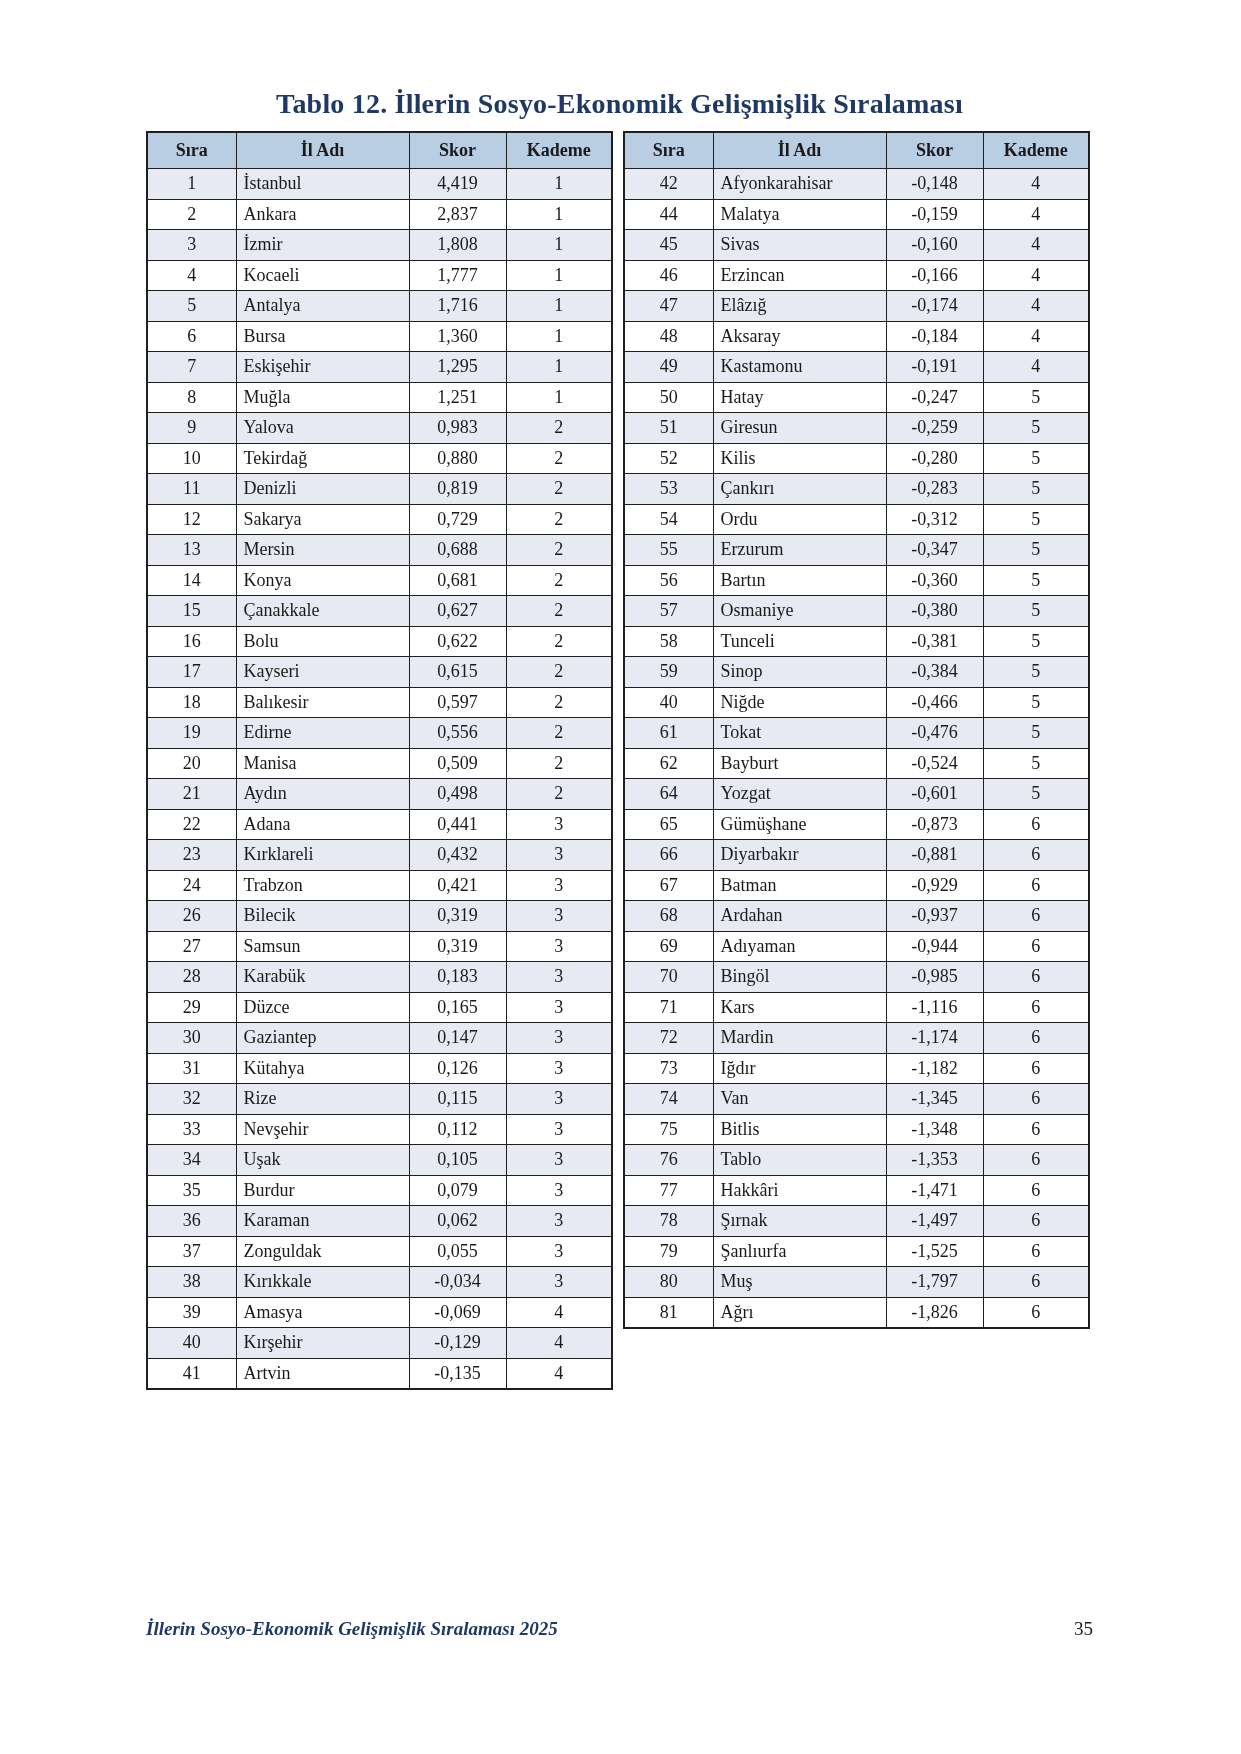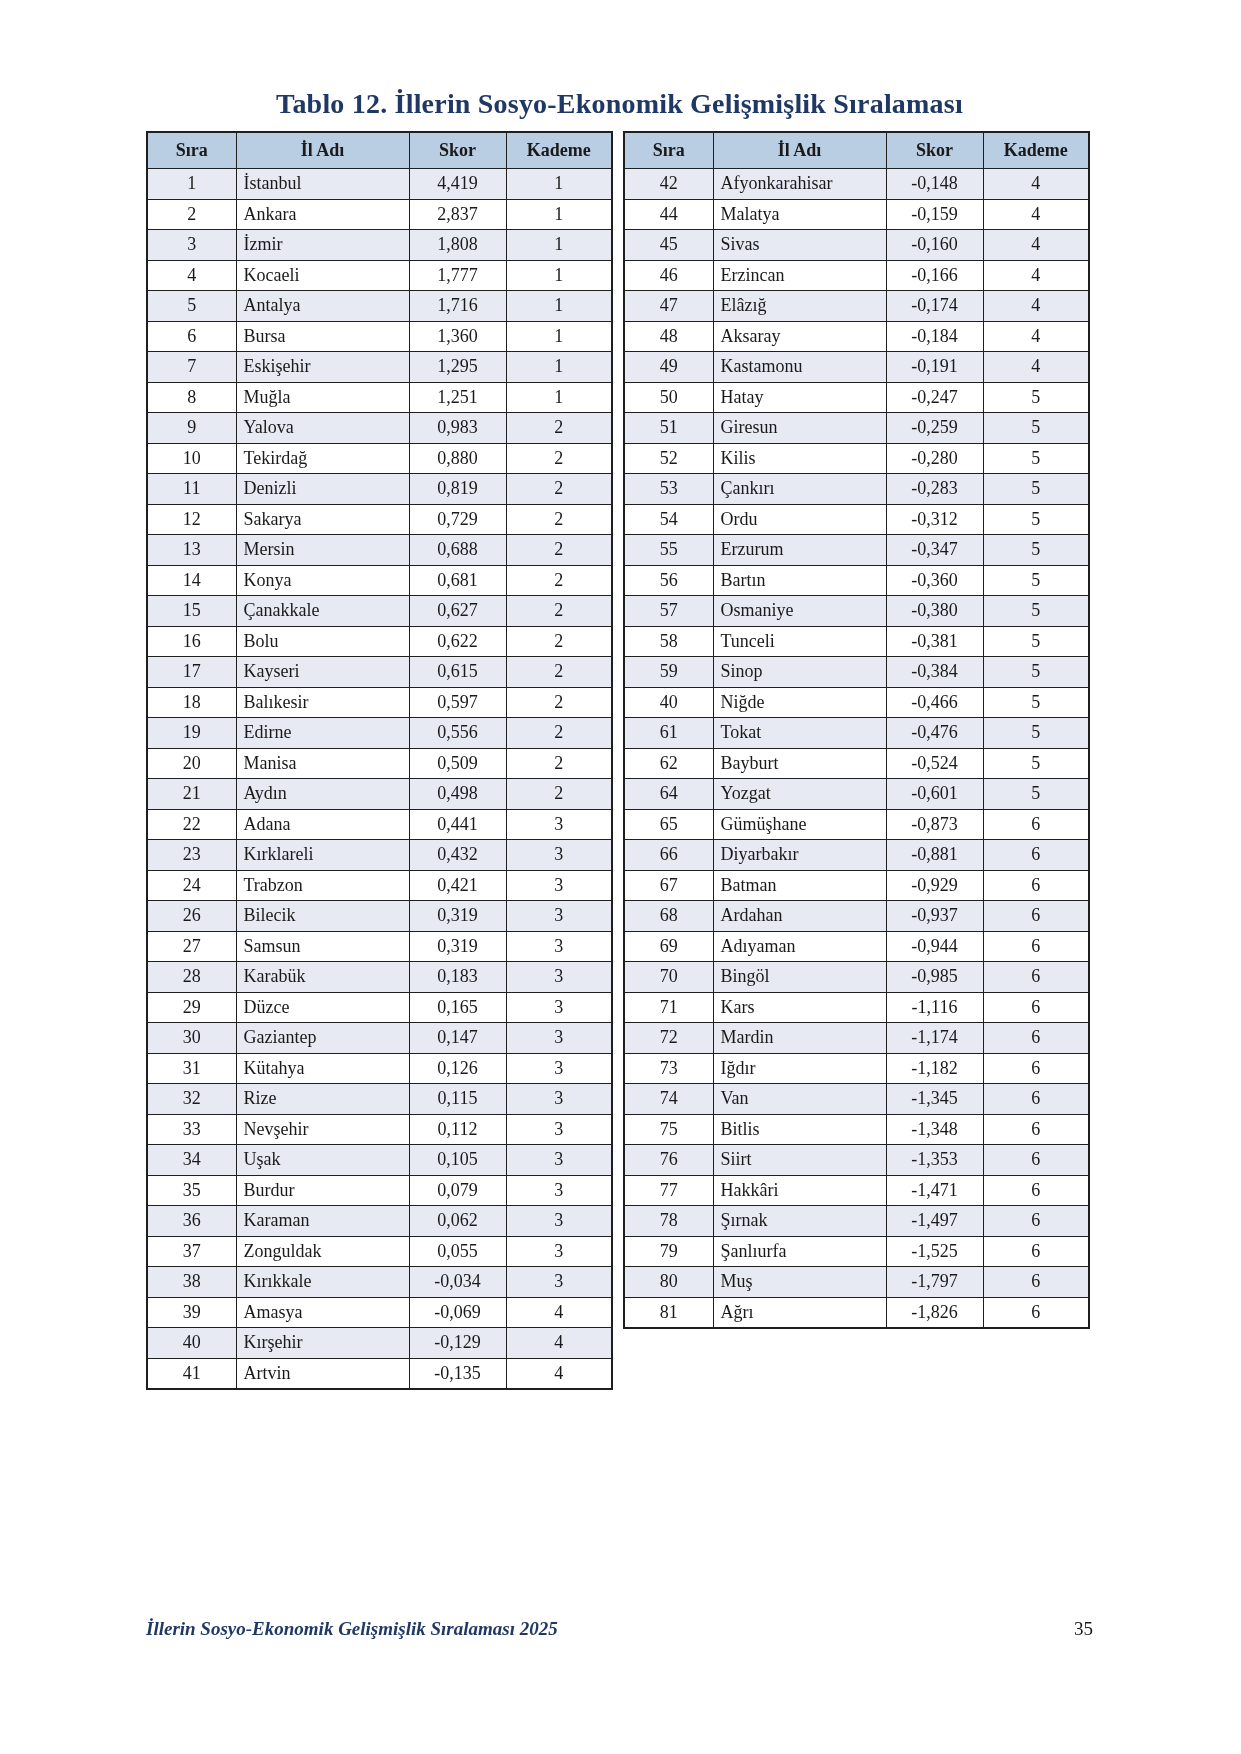--- a/index.html
+++ b/index.html
@@ -538,21 +538,21 @@
           <td>6</td>
         </tr>
         <tr>
           <td>75</td>
           <td class="name">Bitlis</td>
           <td>-1,348</td>
           <td>6</td>
         </tr>
         <tr>
           <td>76</td>
-          <td class="name">Siirt</td>
+          <td class="name">Tablo</td>
           <td>-1,353</td>
           <td>6</td>
         </tr>
         <tr>
           <td>77</td>
           <td class="name">Hakkâri</td>
           <td>-1,471</td>
           <td>6</td>
         </tr>
         <tr>

